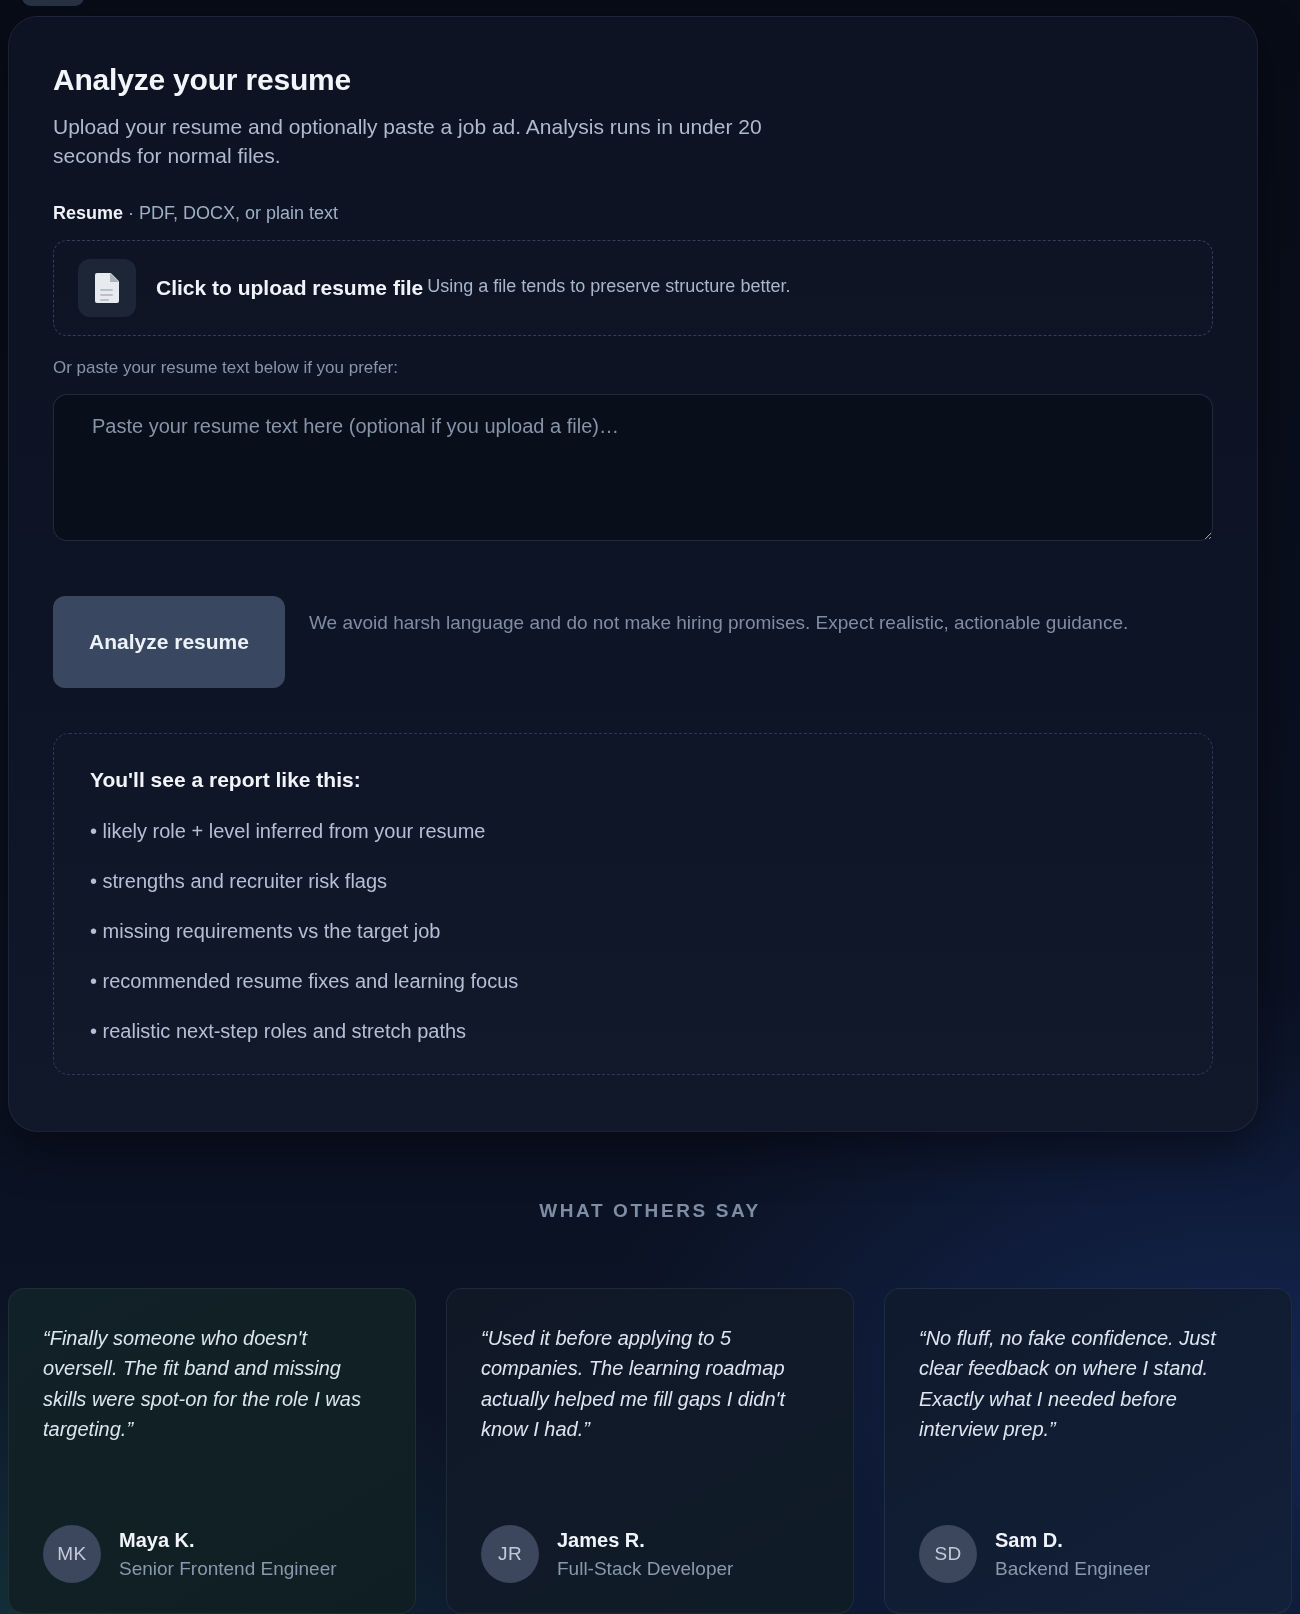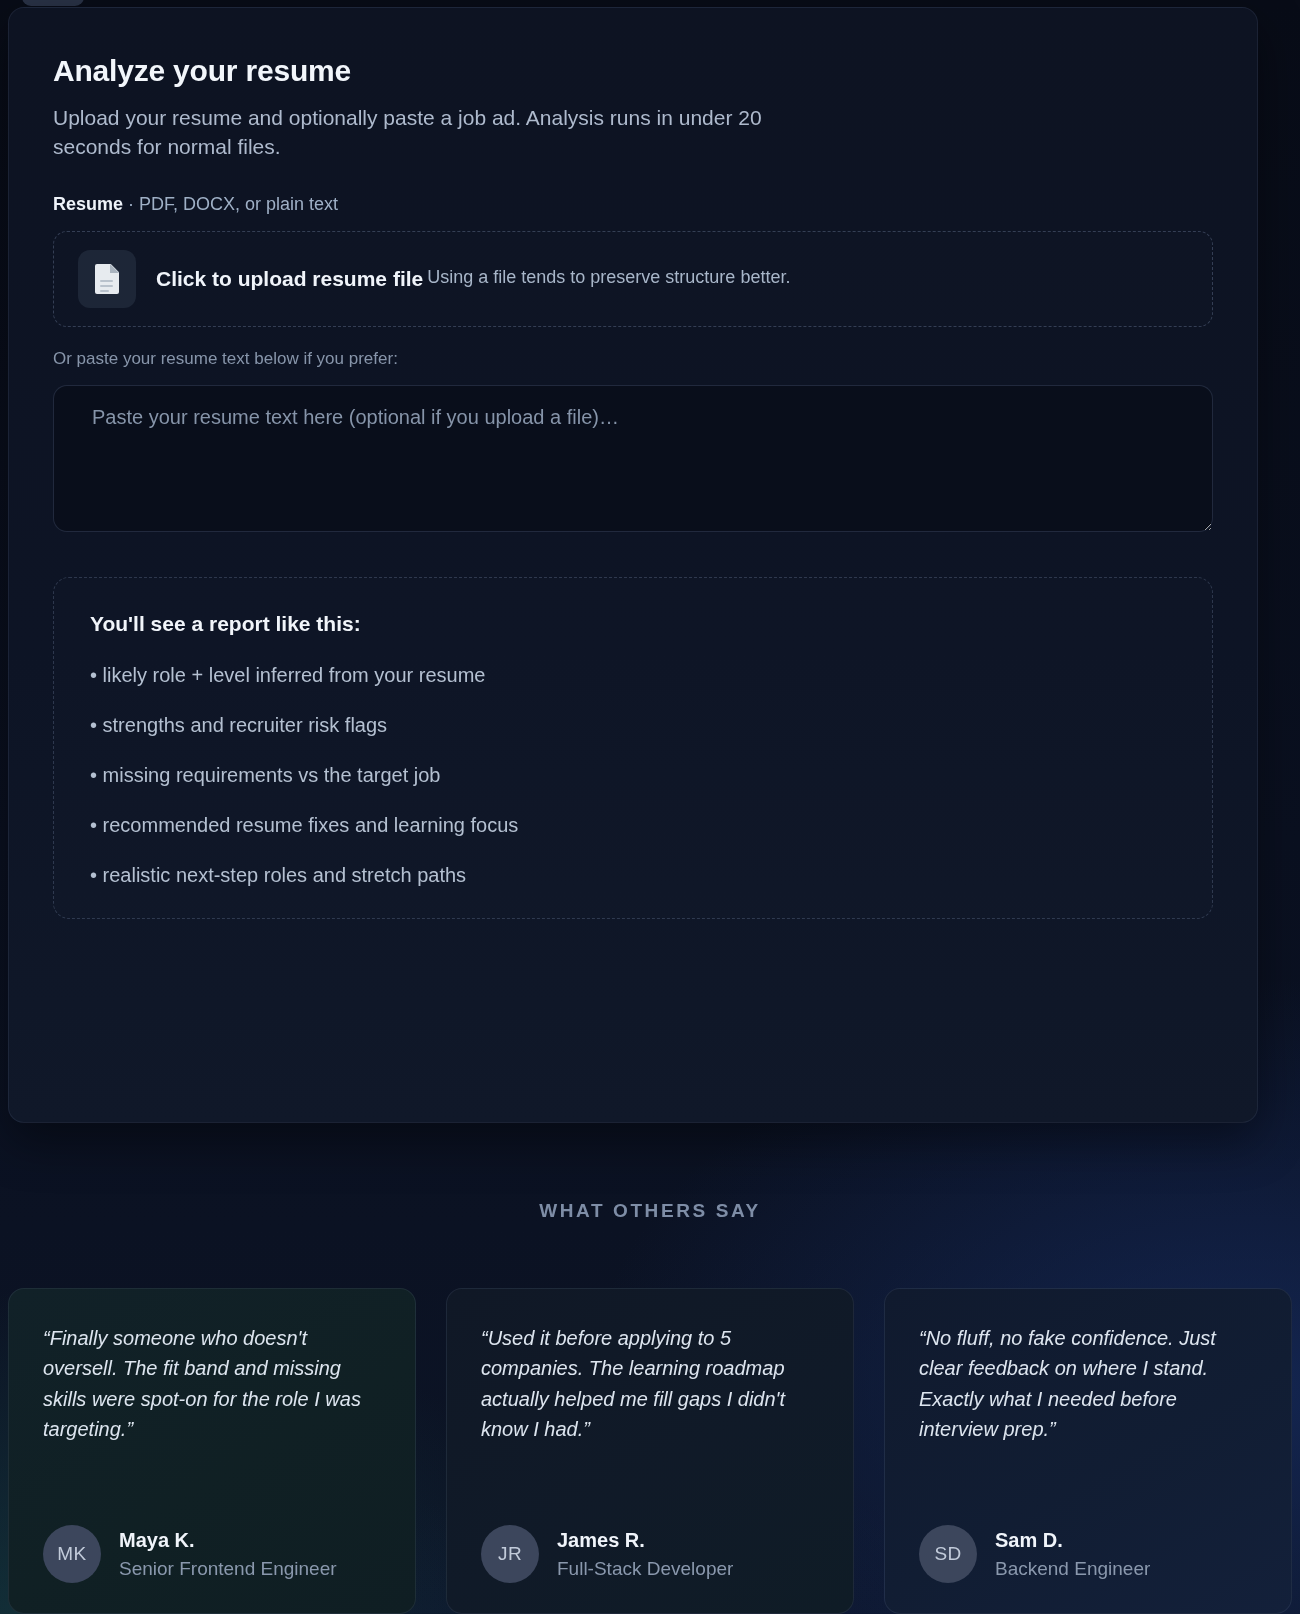--- a/index.html
+++ b/index.html
@@ -35,24 +35,24 @@
     height: 22px;
     border-radius: 9px;
     background: #2b3549;
     opacity: 0.95;
   }
 
   
   .panel {
     position: absolute;
     left: 8px;
-    top: 7px;
+    top: 16px;
     width: 1250px;
     height: 1116px;
-    border-radius: 16px;
+    border-radius: 30px;
     border: 1px solid rgba(120,140,180,0.13);
     background: linear-gradient(180deg, #0d1322 0%, #0d1425 58%, #101829 100%);
     box-shadow: 0 18px 48px rgba(0,0,0,0.42);
     padding: 46px 44px 40px 44px;
   }
 
   .panel-title {
     font-size: 30px;
     font-weight: bold;
     color: #f2f6fb;
@@ -290,20 +290,24 @@
       <div class="dz-text">
         <div class="dz-title">Click to upload resume file</div>
         <div class="dz-sub">Using a file tends to preserve structure better.</div>
       </div>
     </div>
 
     <div class="or-paste">Or paste your resume text below if you prefer:</div>
 
     <textarea class="textarea" placeholder="Paste your resume text here (optional if you upload a file)…" style=""></textarea>
 
+    <div class="action-row">
+      <button class="analyze-btn">Analyze resume</button>
+      <div class="disclaimer">We avoid harsh language and do not make hiring promises. Expect realistic, actionable guidance.</div>
+    </div>
 
     <div class="preview">
       <div class="preview-title">You'll see a report like this:</div>
       <ul class="preview-list">
         <li>• likely role + level inferred from your resume</li>
         <li>• strengths and recruiter risk flags</li>
         <li>• missing requirements vs the target job</li>
         <li>• recommended resume fixes and learning focus</li>
         <li>• realistic next-step roles and stretch paths</li>
       </ul>

